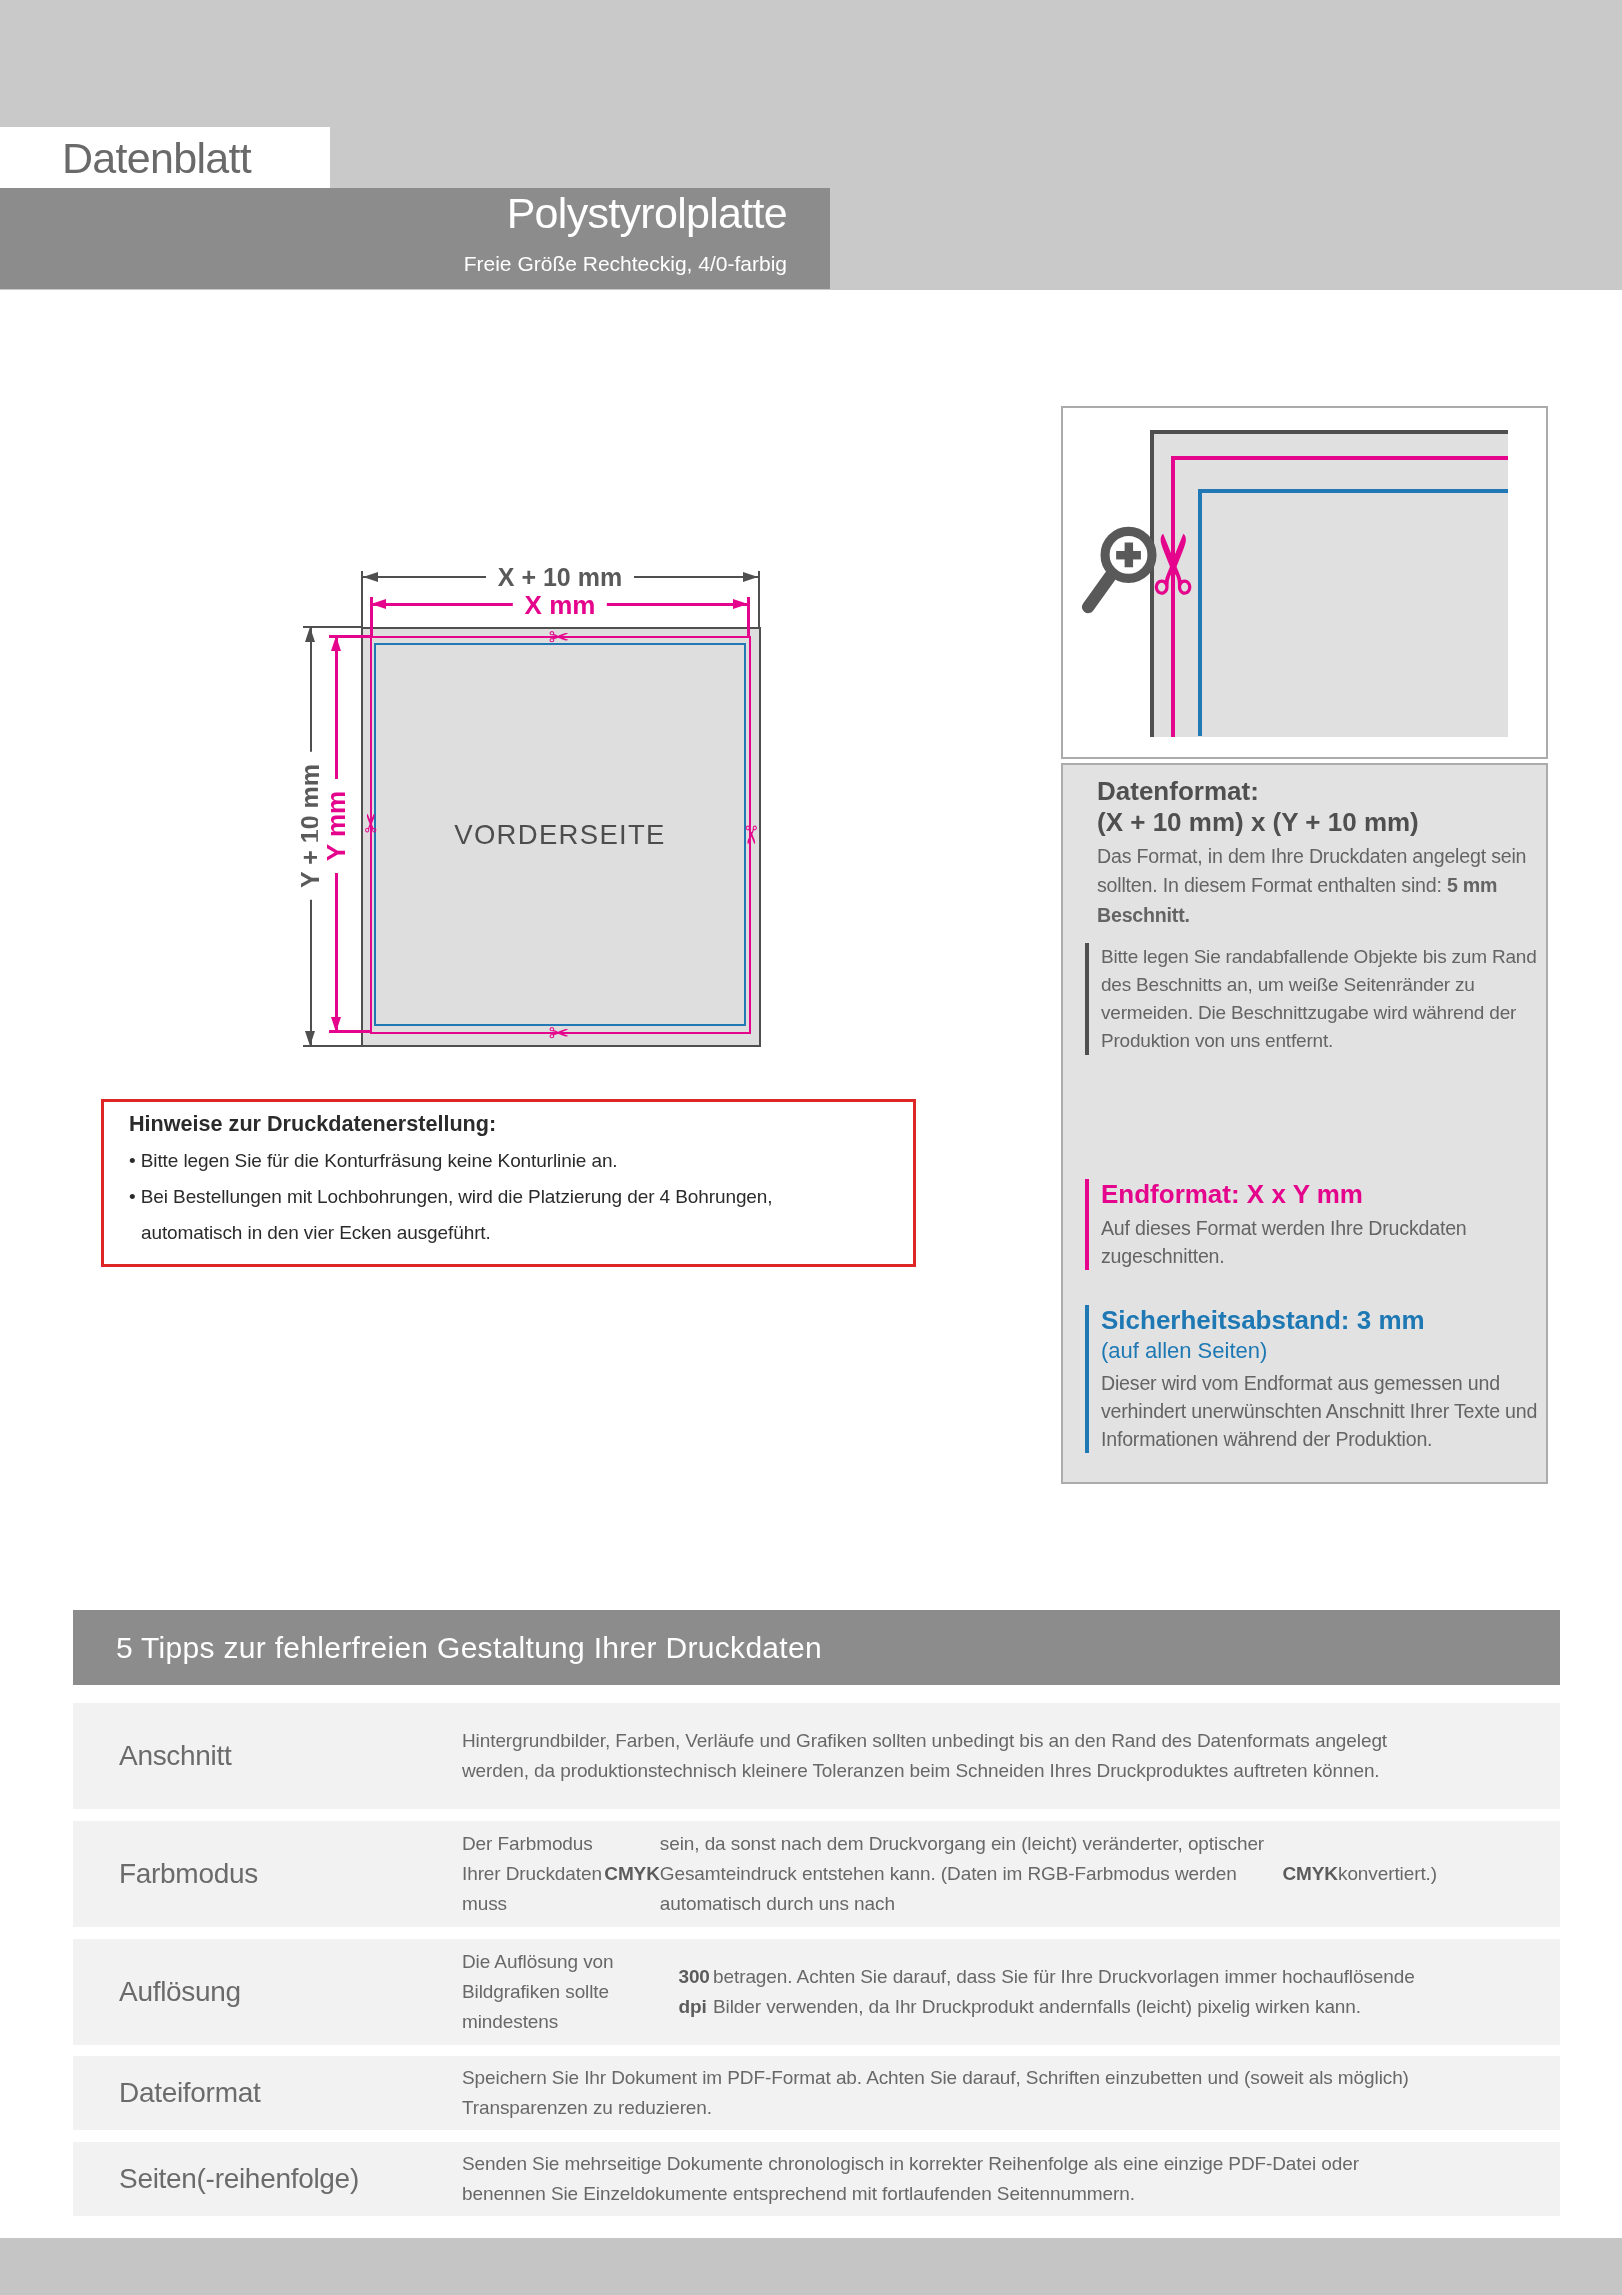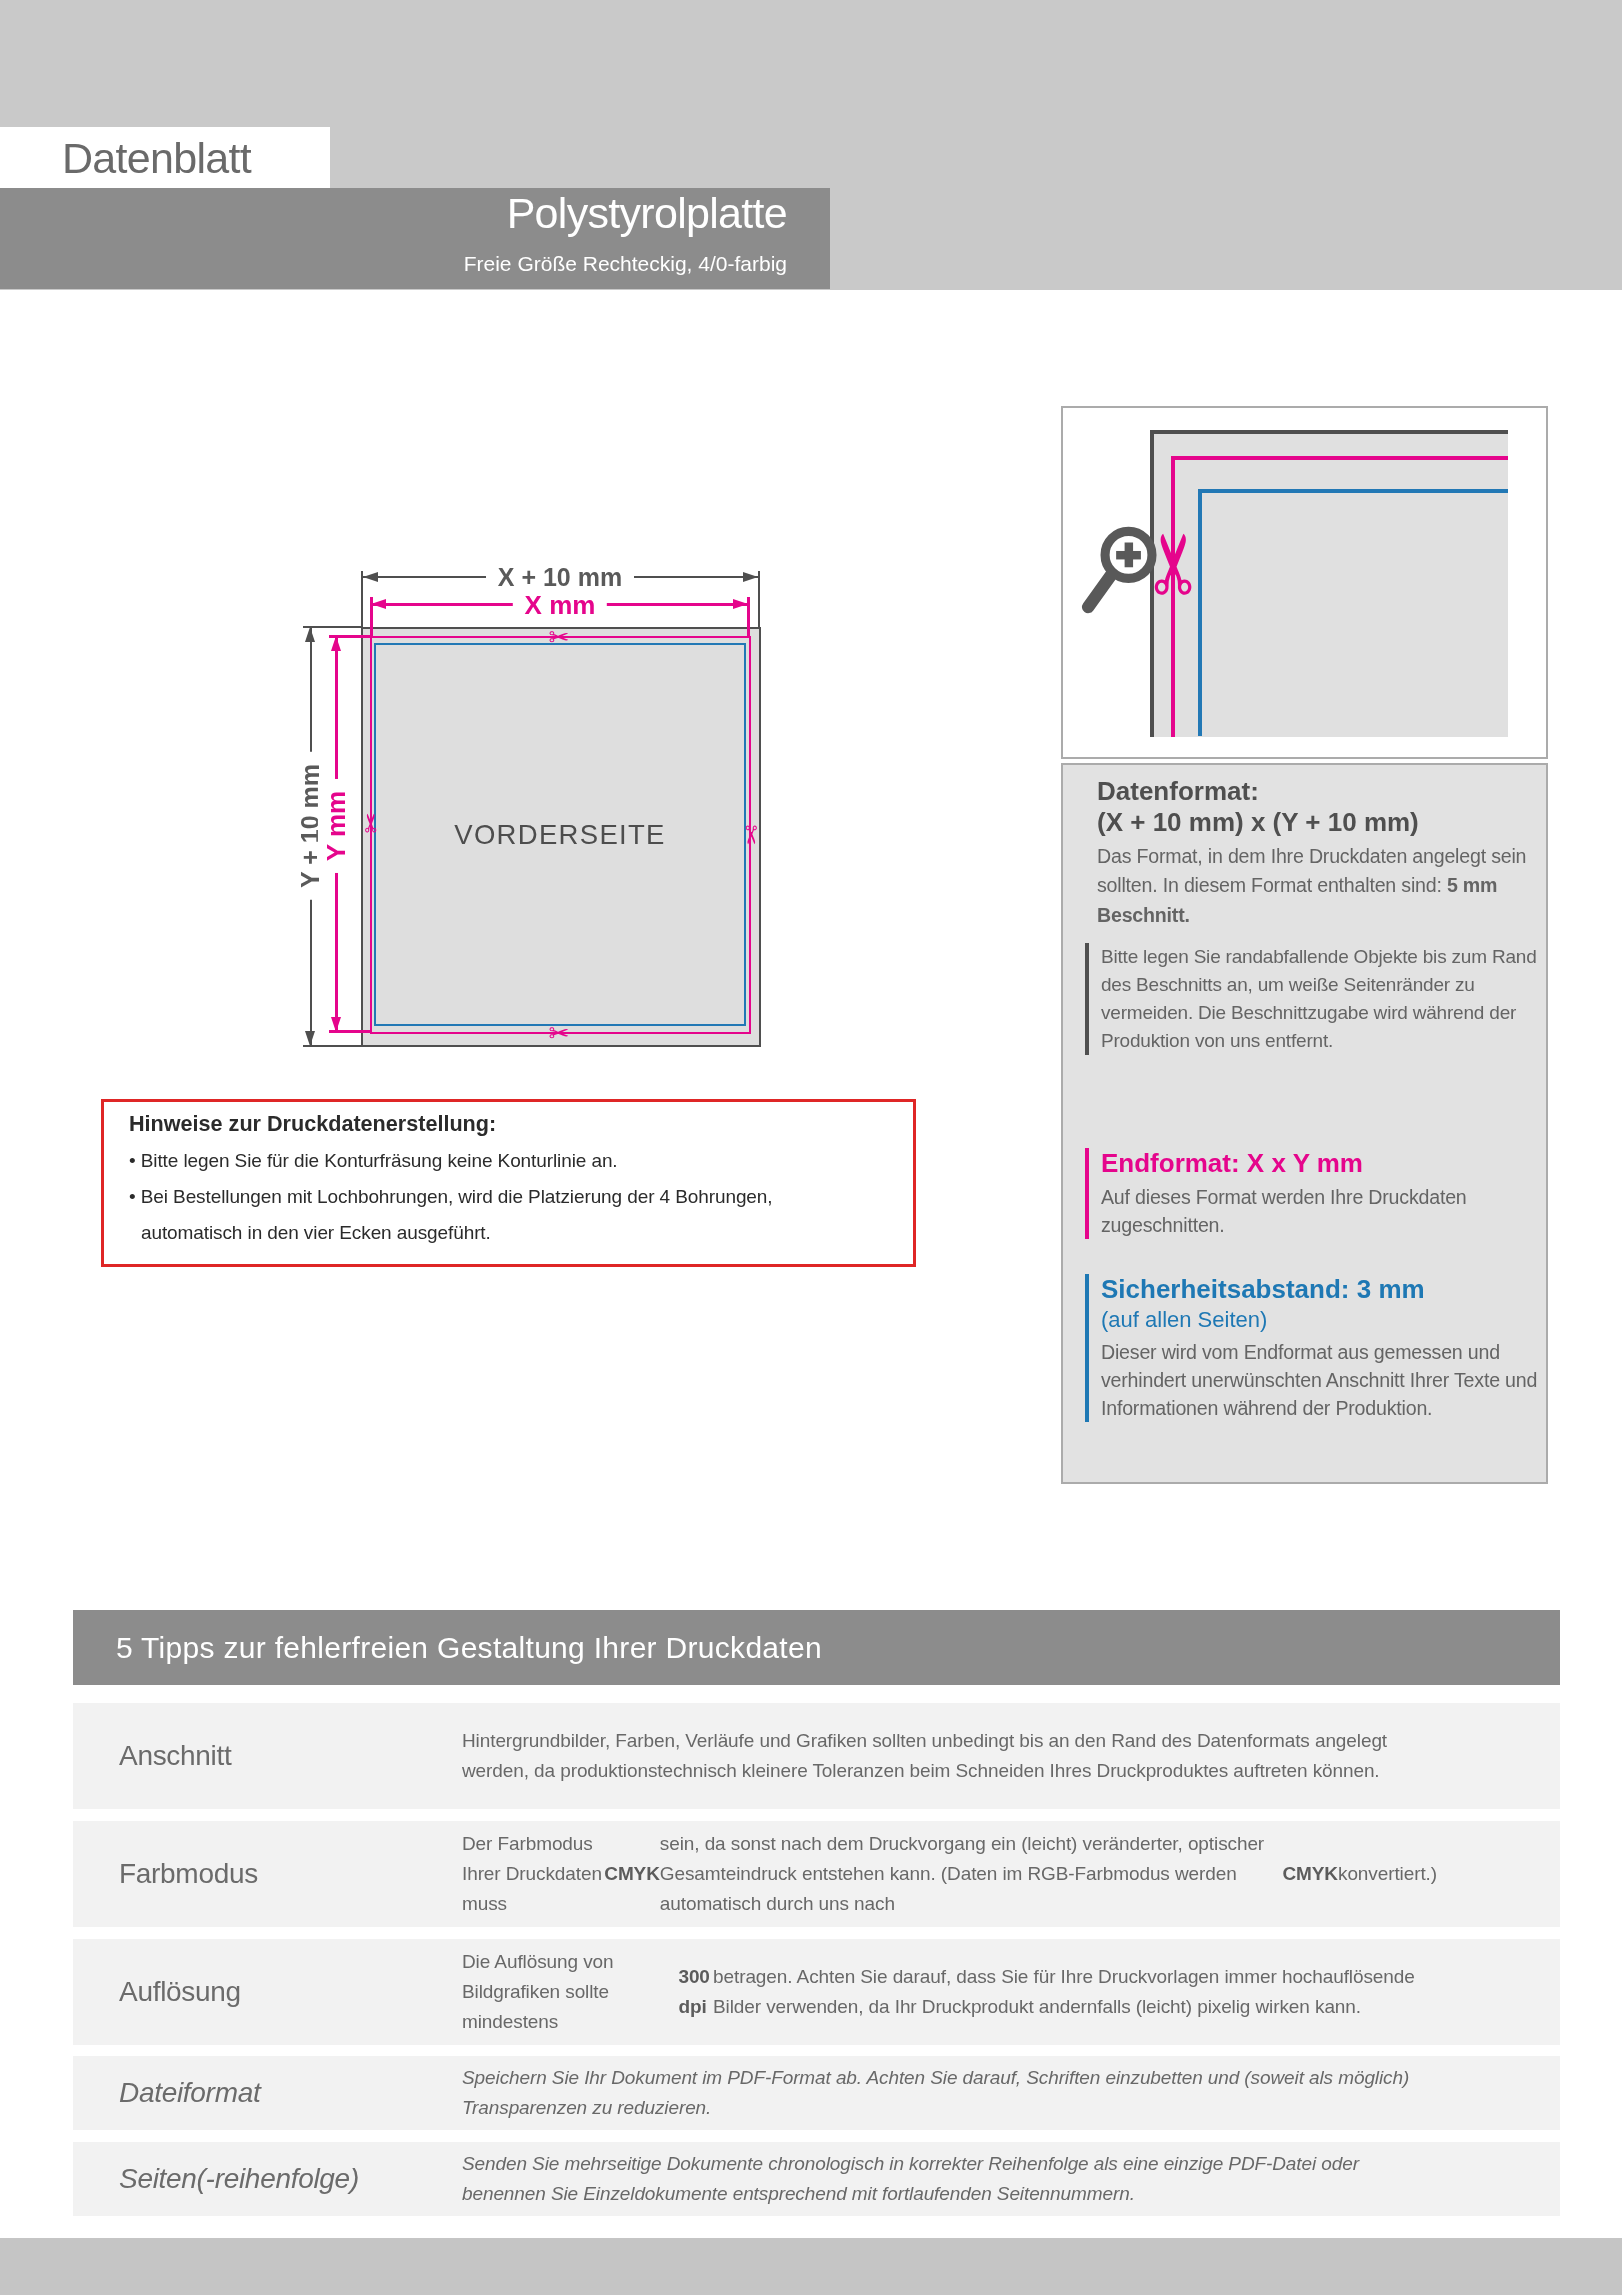--- a/index.html
+++ b/index.html
@@ -68,32 +68,32 @@
   .info-panel{position:absolute;left:1061px;top:763px;width:487px;height:721px;box-sizing:border-box;
         border:2.6px solid #ababab;background:#e2e2e2;}
   .ip-h1{font-size:26px;font-weight:bold;color:#4f4f4f;line-height:31px;}
   .ip-h1.magenta{color:#e5058c;}
   .ip-h1.blue{color:#1e78b4;}
   .ip-sub{font-size:22px;color:#1e78b4;line-height:29px;}
   .ip-body{font-size:19.6px;color:#646464;line-height:29.4px;letter-spacing:-0.2px;}
   .ip-head-block{position:absolute;left:34px;width:432px;}
   .ip-note{position:absolute;left:21.6px;top:178px;width:440px;border-left:4.6px solid #4f4f4f;padding-left:12.4px;
         font-size:19px;color:#646464;line-height:28px;letter-spacing:-0.2px;}
-  .ip-block{position:absolute;left:21.6px;width:440px;padding-left:12.4px;box-sizing:content-box;}
+  .ip-block{position:absolute;left:21.6px;width:440px;padding-left:12.4px;box-sizing:content-box;margin-top:31px;}
   .ip-block.endf{top:383px;border-left:4.6px solid #e5058c;}
   .ip-block.safe{top:509px;border-left:4.6px solid #1e78b4;}
   .ip-block .ip-body{margin-top:3.9px;line-height:28px;}
 
   
   .tips-header{position:absolute;left:73px;top:1610px;width:1487px;height:75px;background:#8c8c8c;
         display:flex;align-items:center;box-sizing:border-box;padding-left:43px;
         font-size:30px;color:#ffffff;letter-spacing:0.3px;}
   .tips-rows{position:absolute;left:73px;top:1703px;width:1487px;}
   .tip-row{position:relative;display:flex;background:#f2f2f2;height:106px;margin-bottom:11.8px;}
-  .tip-row:nth-child(4),.tip-row:nth-child(5){height:74px;font-style:italic;}
+  .tip-row:nth-child(4),.tip-row:nth-child(5){height:74px;}
   .tip-label{width:389px;box-sizing:border-box;padding-left:46px;display:flex;align-items:center;
         font-size:28px;color:#6b6b6b;letter-spacing:-0.3px;}
   .tip-text{width:975px;display:flex;align-items:center;
         font-size:19px;color:#686868;line-height:30px;letter-spacing:-0.1px;}
   .tip-text b{font-weight:bold;color:#5c5c5c;}
 
   
   .footer-band{position:absolute;left:0;top:2238px;width:1623px;height:58px;background:#c5c5c5;}
 </style>
 </head>

